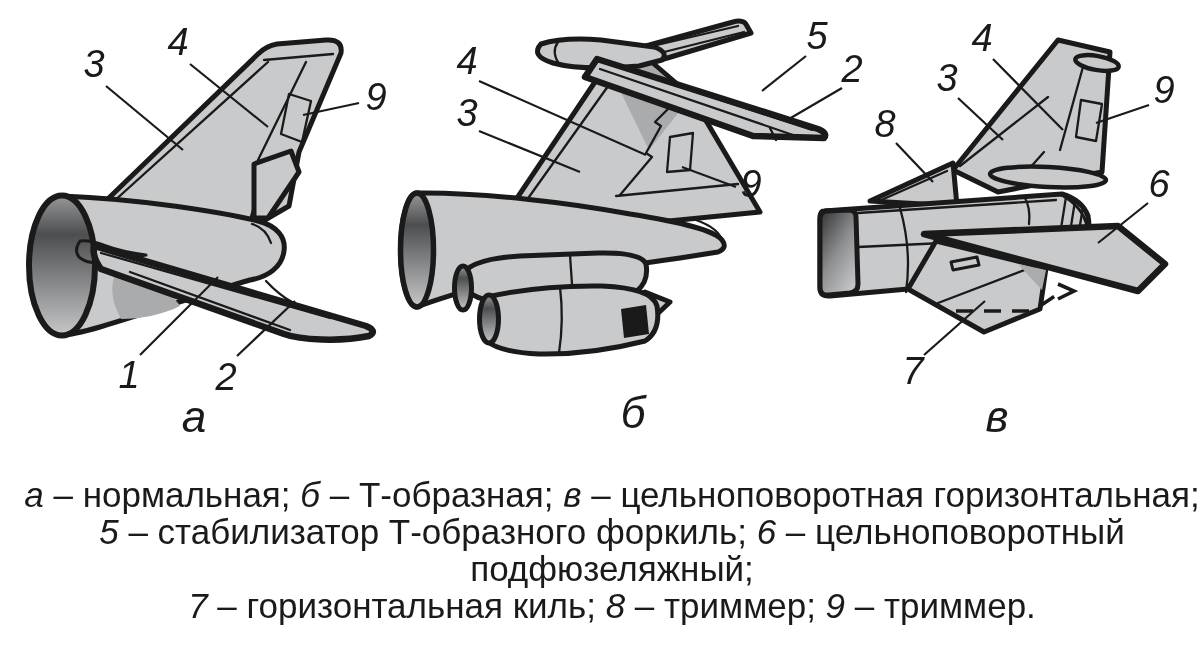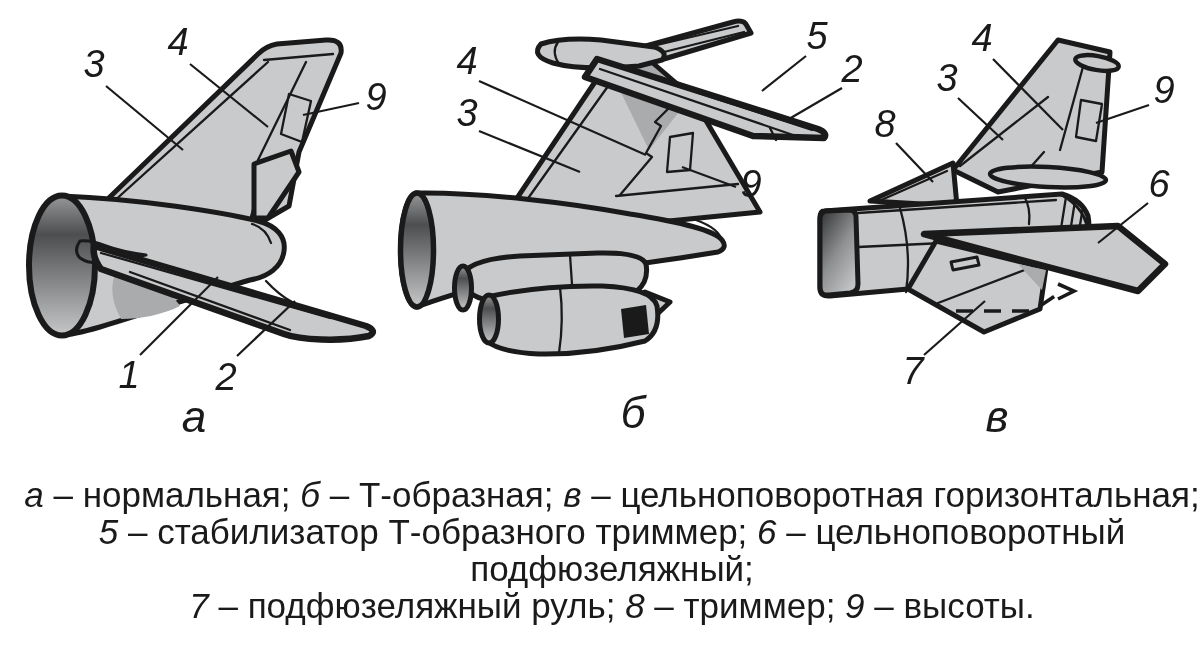--- a/index.html
+++ b/index.html
@@ -193,17 +193,17 @@
           <text x="1159" y="197" class="num">6</text>
           <line x1="924" y1="355" x2="985" y2="301" class="leader"></line>
           <text x="913" y="384" class="num">7</text>
           <text x="997" y="432" class="dlabel">в</text>
         </g>
   </g>
 </svg>
 
 <div class="caption" id="caption">
       <div><span class="it">а</span><span class=""> – нормальная; </span><span class="it">б</span><span class=""> – Т-образная; </span><span class="it">в</span><span class=""> – цельноповоротная горизонтальная;</span></div>
-      <div><span class="it">5</span><span class=""> – стабилизатор Т-образного триммер; </span><span class="it">6</span><span class=""> – цельноповоротный подфюзеляжный;</span></div>
-      <div><span class="it">7</span><span class=""> – подфюзеляжный руль; </span><span class="it">8</span><span class=""> – триммер; </span><span class="it">9</span><span class=""> – высоты.</span></div>
+      <div><span class="it">5</span><span class=""> – стабилизатор Т-образного форкиль; </span><span class="it">6</span><span class=""> – цельноповоротный подфюзеляжный;</span></div>
+      <div><span class="it">7</span><span class=""> – горизонтальная киль; </span><span class="it">8</span><span class=""> – триммер; </span><span class="it">9</span><span class=""> – триммер.</span></div>
     </div>
 
 </div>
 
 </body></html>

